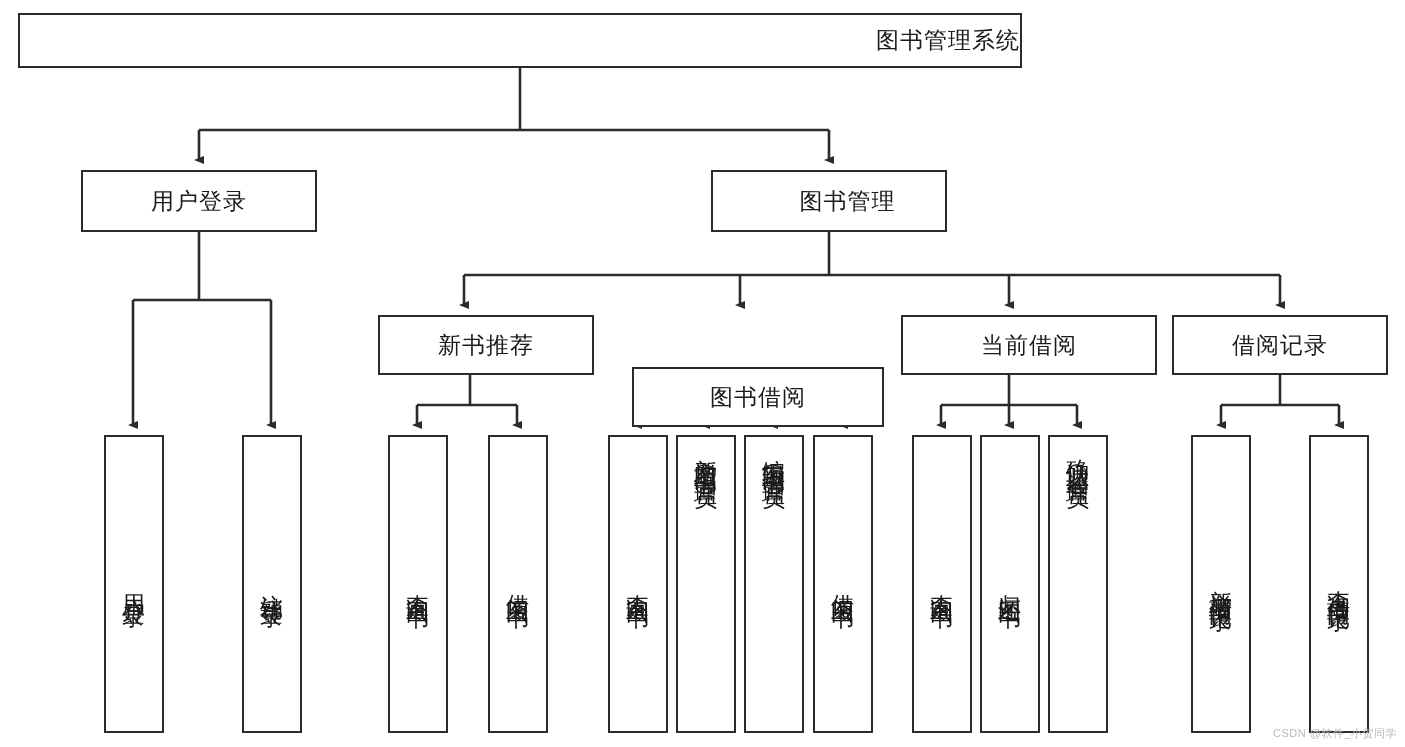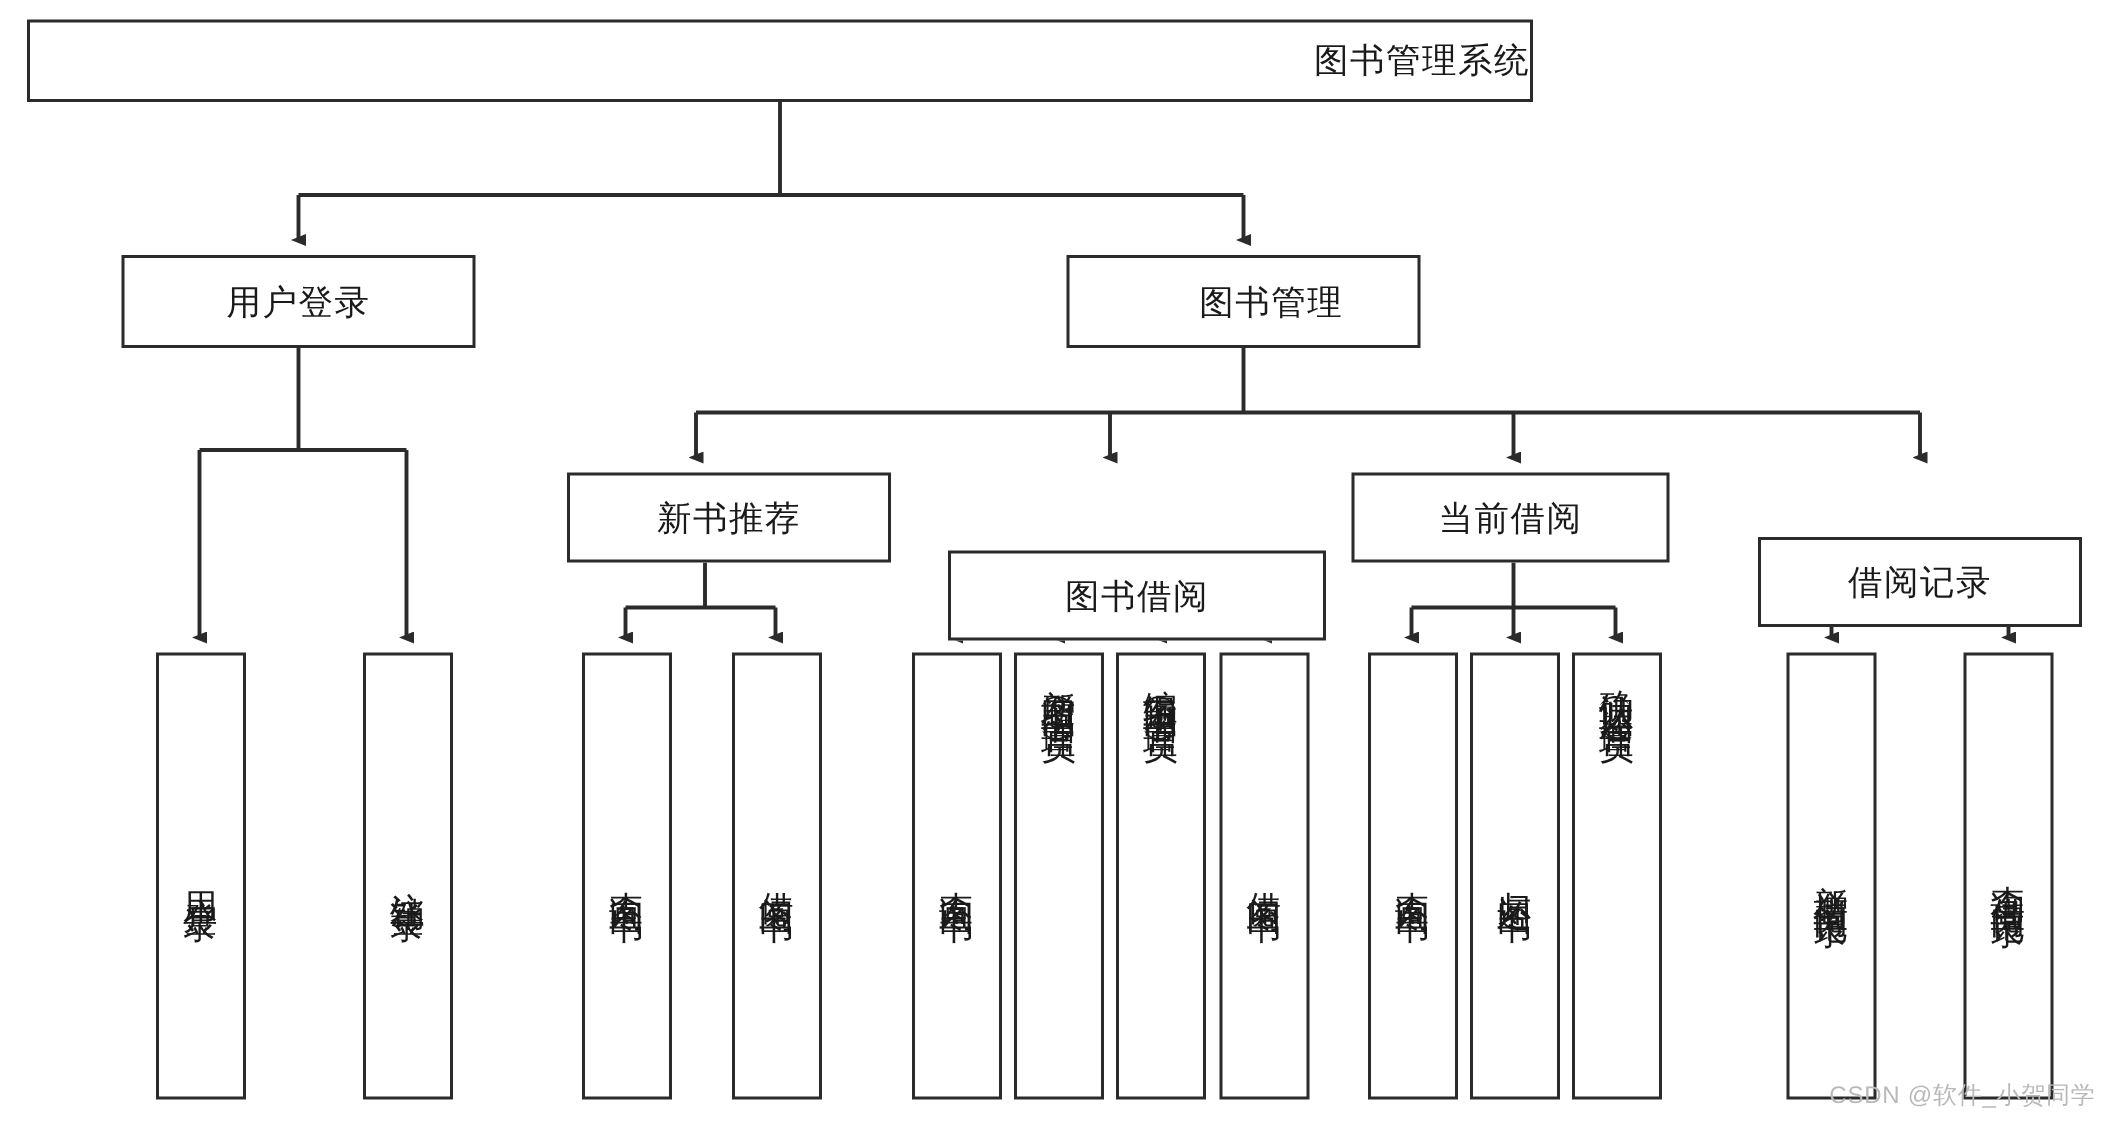--- a/index.html
+++ b/index.html
@@ -43,21 +43,21 @@
     color:#1a1a1a;
     font-size:23px;
     line-height:1.05;
     letter-spacing:4px;
     white-space:nowrap;
   }
   #watermark{
     position:absolute;
     right:8px;bottom:6px;
     color:#b9b9b9;
-    font-size:16px;
+    font-size:11px;
     letter-spacing:0.5px;
     pointer-events:none;
     white-space:nowrap;
   }
 </style>
 </head>
 <body>
 
 <svg id="diagram" viewBox="0 0 1405 747" xmlns="http://www.w3.org/2000/svg">
   <defs>
@@ -119,24 +119,24 @@
 <div class="nodebox" style="left:711px;top:170px;width:236px;height:62px;padding-left:37px;">
   <span class="label">图书管理</span>
 </div>
 
 <div class="nodebox" style="left:378px;top:315px;width:216px;height:60px;">
   <span class="label">新书推荐</span>
 </div>
 <div class="nodebox" style="left:632px;top:331px;width:252px;height:60px;margin-top:36px;">
   <span class="label">图书借阅</span>
 </div>
-<div class="nodebox" style="left:901px;top:315px;width:212px;height:60px;">
+<div class="nodebox" style="left:901px;top:315px;width:256px;height:60px;">
   <span class="label">当前借阅</span>
 </div>
-<div class="nodebox" style="left:1172px;top:315px;width:216px;height:60px;margin-top:43px;">
+<div class="nodebox" style="left:1172px;top:315px;width:216px;height:60px;">
   <span class="label">借阅记录</span>
 </div>
 
 <div class="leafbox center" style="left:104px;top:435px;width:60px;height:298px;">
   <span class="vlabel">用户登录</span>
 </div>
 <div class="leafbox center" style="left:242px;top:435px;width:60px;height:298px;">
   <span class="vlabel">注销登录</span>
 </div>
 

